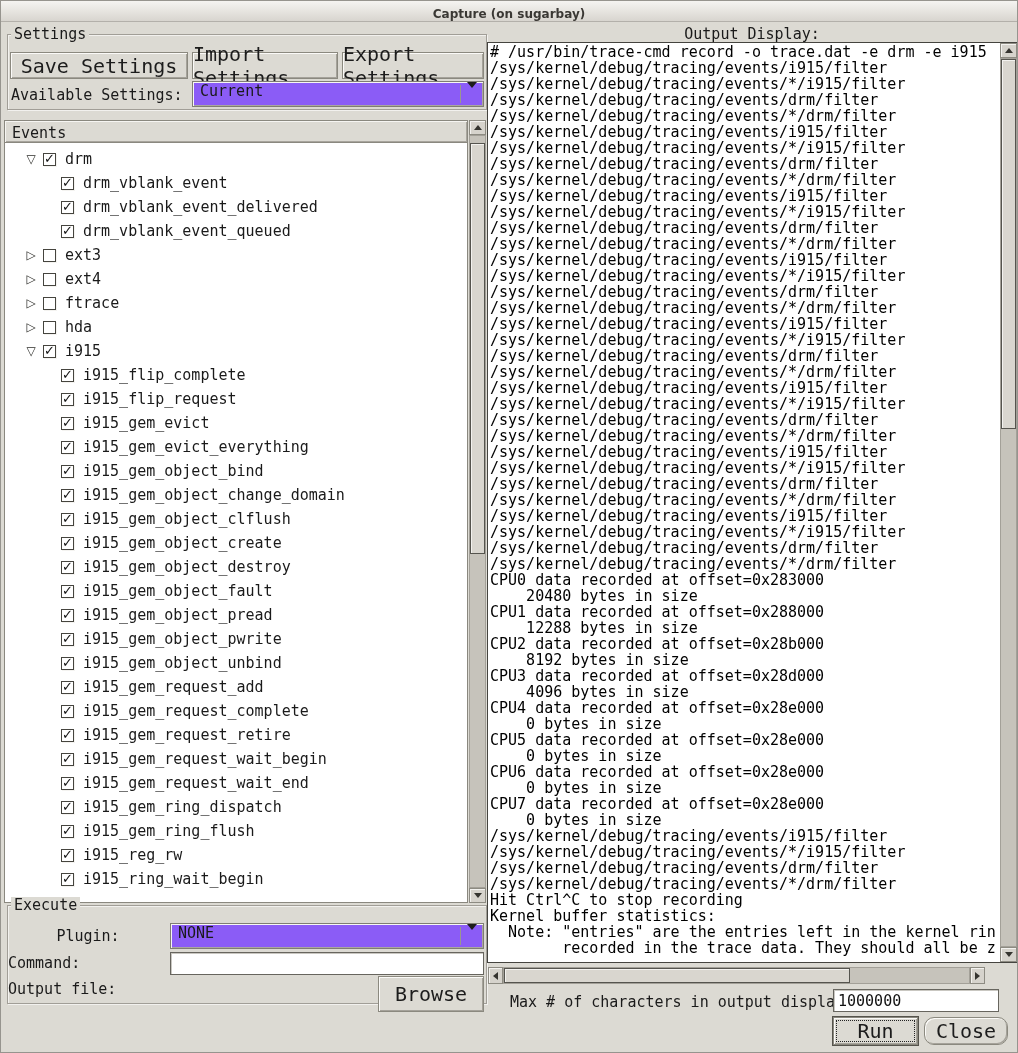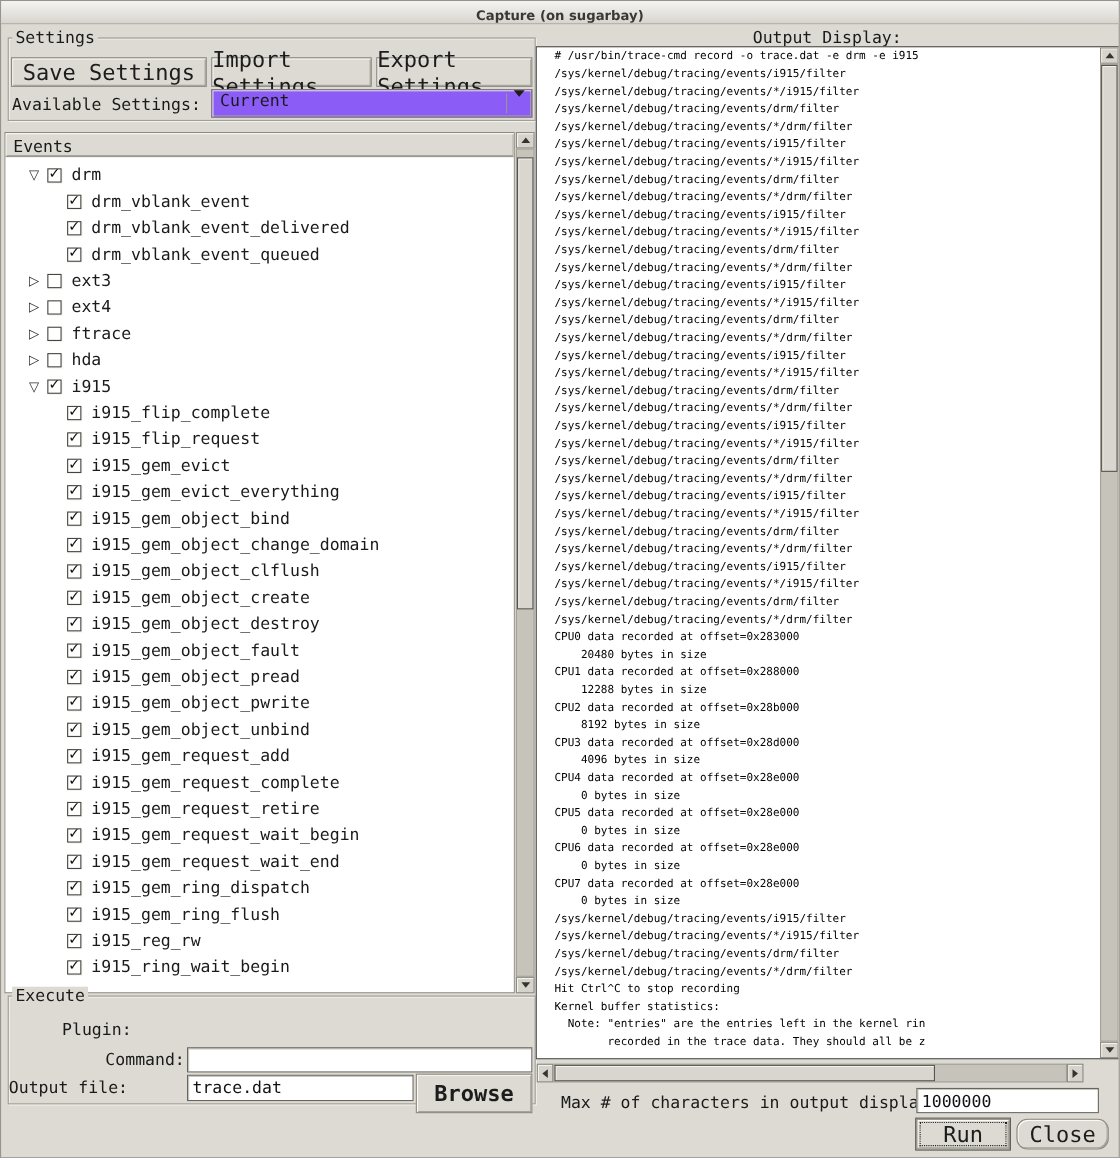--- a/index.html
+++ b/index.html
@@ -110,22 +110,22 @@
   .tri-lf{ width:0;height:0;border-top:4px solid transparent;border-bottom:4px solid transparent;border-right:5px solid #35342f; }
   .tri-rt{ width:0;height:0;border-top:4px solid transparent;border-bottom:4px solid transparent;border-left:5px solid #35342f; }
   
   .output-title{ position:absolute; left:486px; top:24px; width:530px; text-align:center; }
   .output-box{
     position:absolute; left:486px; top:41px; width:531px; height:921px;
     background:#fff; border:1px solid #45443f; box-sizing:border-box;
     display:flex; flex-direction:row; overflow:hidden;
   }
   .output-text{
-    flex:1; margin:0; padding:1px 0 0 16px; overflow:hidden;
-    font-family:"DejaVu Sans Mono", monospace; font-size:10px; line-height:16px;
+    flex:1; margin:0; padding:1px 0 0 2px; overflow:hidden;
+    font-family:"DejaVu Sans Mono", monospace; font-size:15px; line-height:16px;
     white-space:pre; color:#000;
   }
   .output-box .vscroll{ position:relative; flex:0 0 17px; width:17px; }
   
   .label{ position:absolute; white-space:pre; }
 </style>
 </head>
 <body>
 
 <div class="window">
@@ -352,29 +352,31 @@
       <div class="sb-thumb" style="top:7px; height:411px;"></div>
     </div>
     <div class="sb-btn">
         <span class="tri-dn"></span>
       </div>
   </div>
 
   <div class="frame" style="left:6px; top:904px; width:478px; height:97px;">
     <span class="frame-legend">Execute</span>
     <span class="label" style="left:0; top:21px; width:160px; text-align:center;">Plugin:</span>
-    <span class="label" style="left:0; top:48px; width:160px; text-align:right;">Command:</span>
+    <div class="combo" style="left:162px; top:17px; width:314px; height:26px;">
+      <span class="combo-value">NONE</span>
+      <span class="combo-sep"></span>
+      <span class="arrow-down"></span>
+    </div>
+    <span class="label" style="left:0; top:48px; width:160px; text-align:left;">Command:</span>
     <div class="entry" style="left:162px; top:46px; width:314px; height:23px;">
       <span></span>
     </div>
     <span class="label" style="left:0; top:74px; width:160px; text-align:left;">Output file:</span>
-    <div class="entry" style="left:162px; top:71px; width:206px; height:24px;">
-      <span>trace.dat</span>
-    </div>
-    <div class="btn" style="left:370px; top:70px; width:106px; height:36px;font-weight:bold;">
+    <div class="btn" style="left:370px; top:70px; width:106px; height:36px;">
       <span>Browse</span>
     </div>
   </div>
 
   <div class="output-title">Output Display:</div>
   <div class="output-box">
     <pre class="output-text"># /usr/bin/trace-cmd record -o trace.dat -e drm -e i915
 /sys/kernel/debug/tracing/events/i915/filter
 /sys/kernel/debug/tracing/events/*/i915/filter
 /sys/kernel/debug/tracing/events/drm/filter

